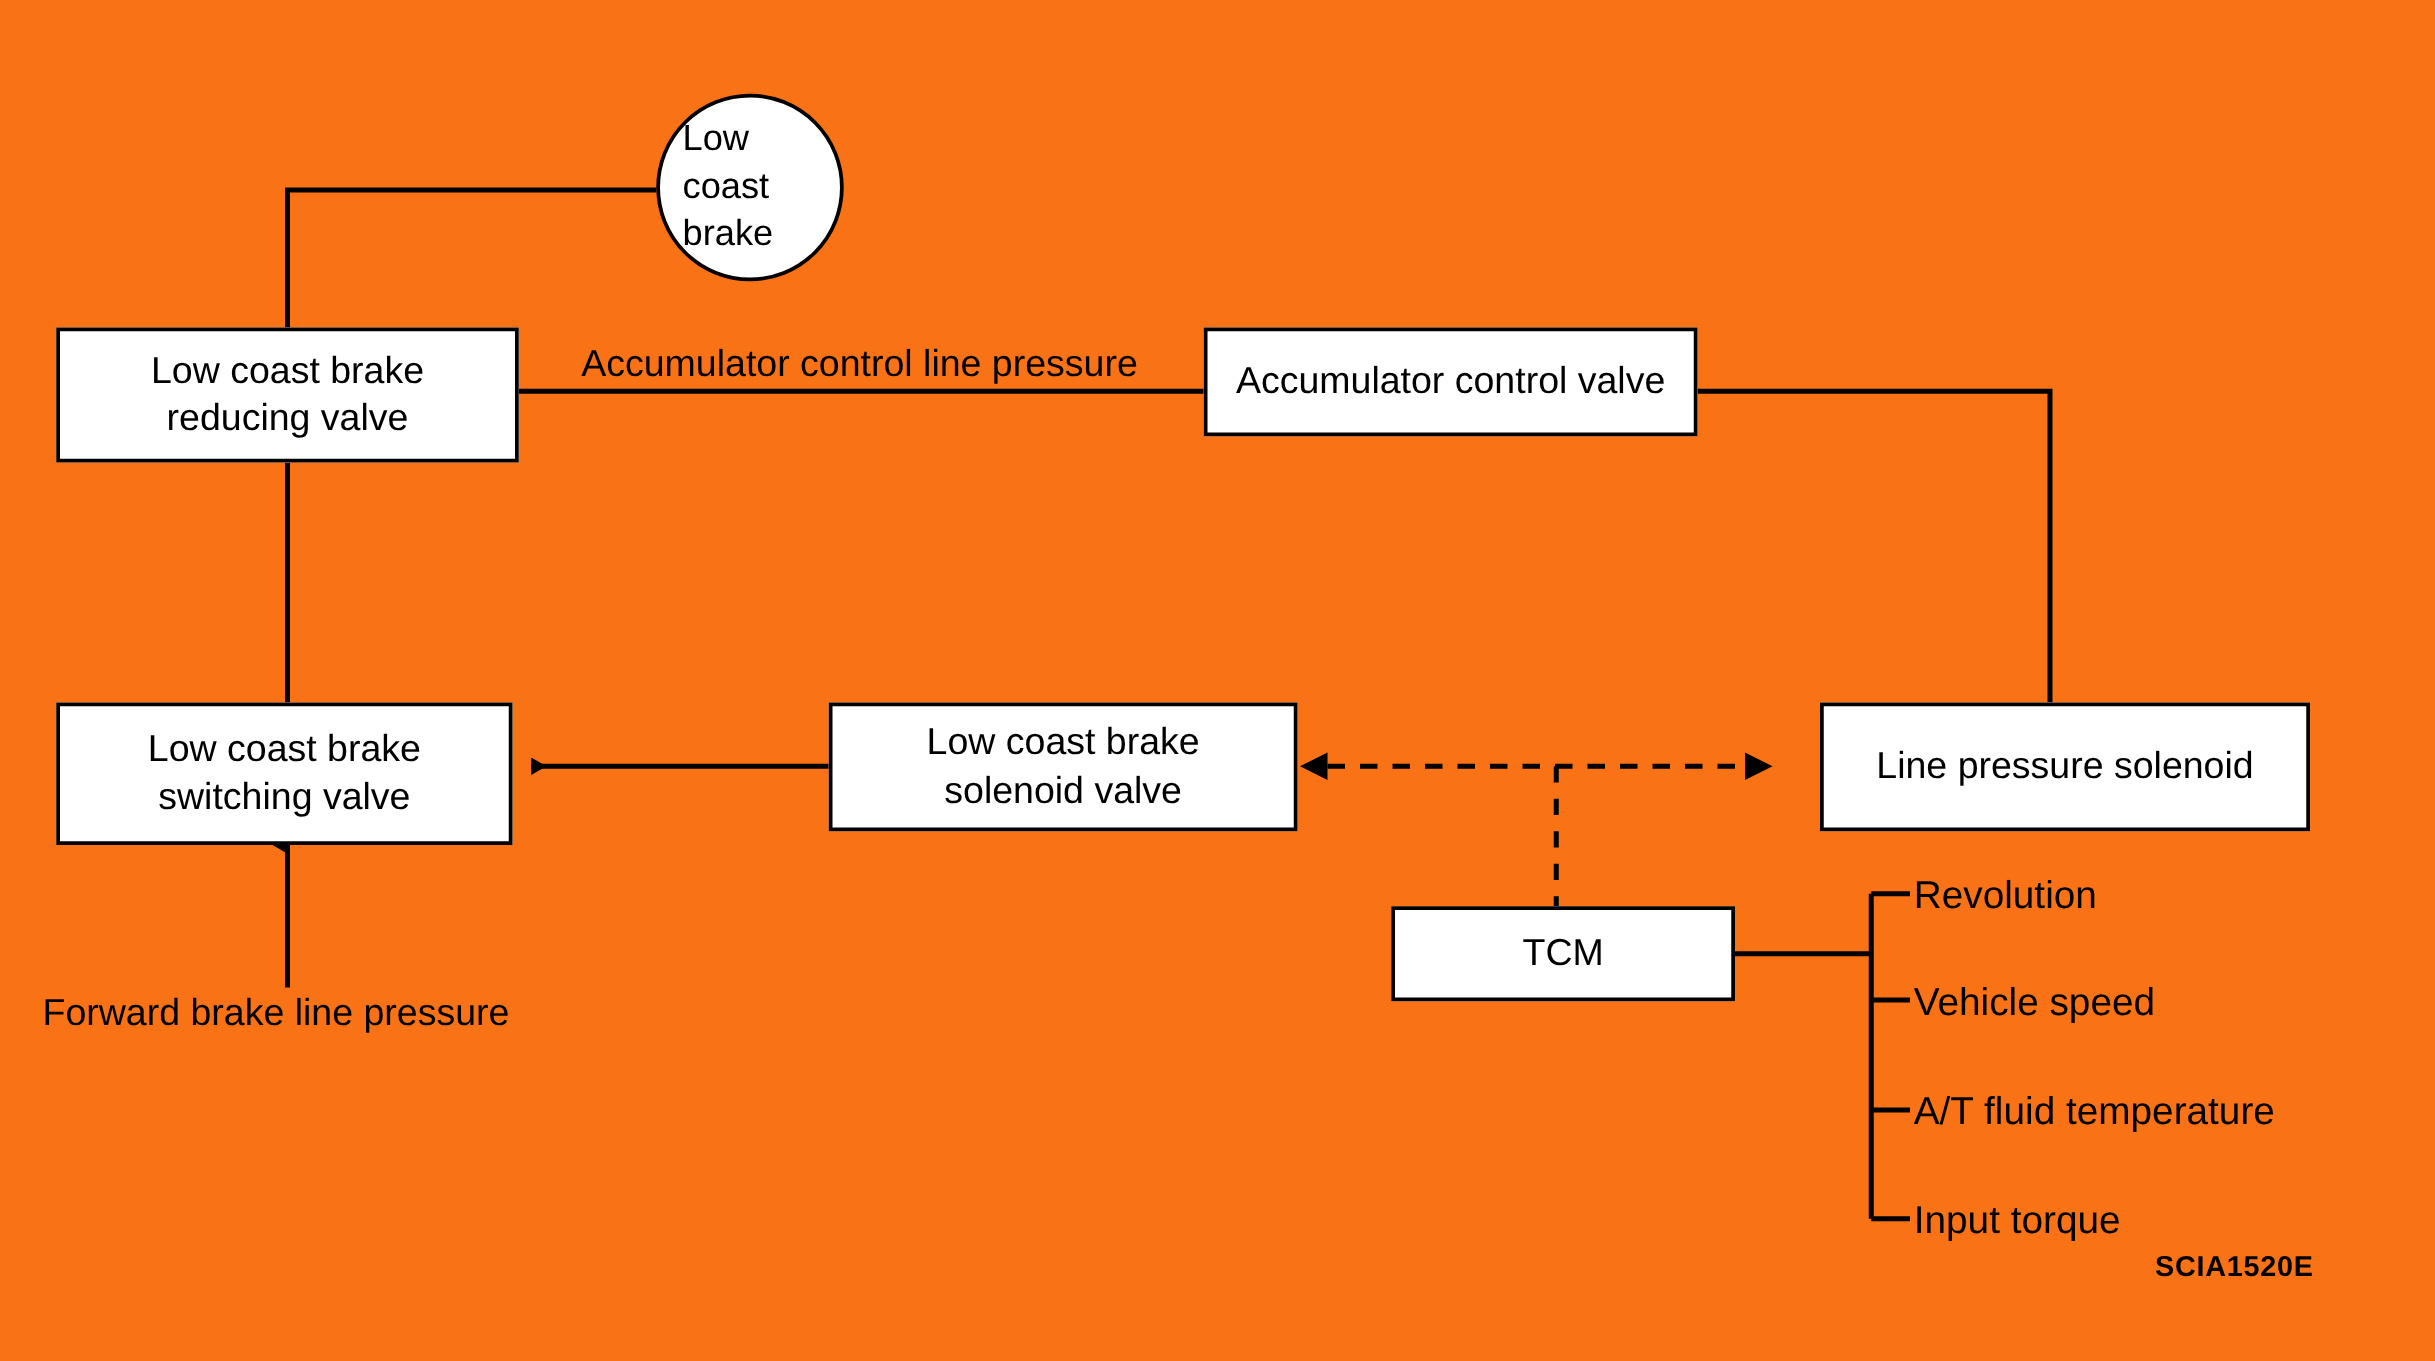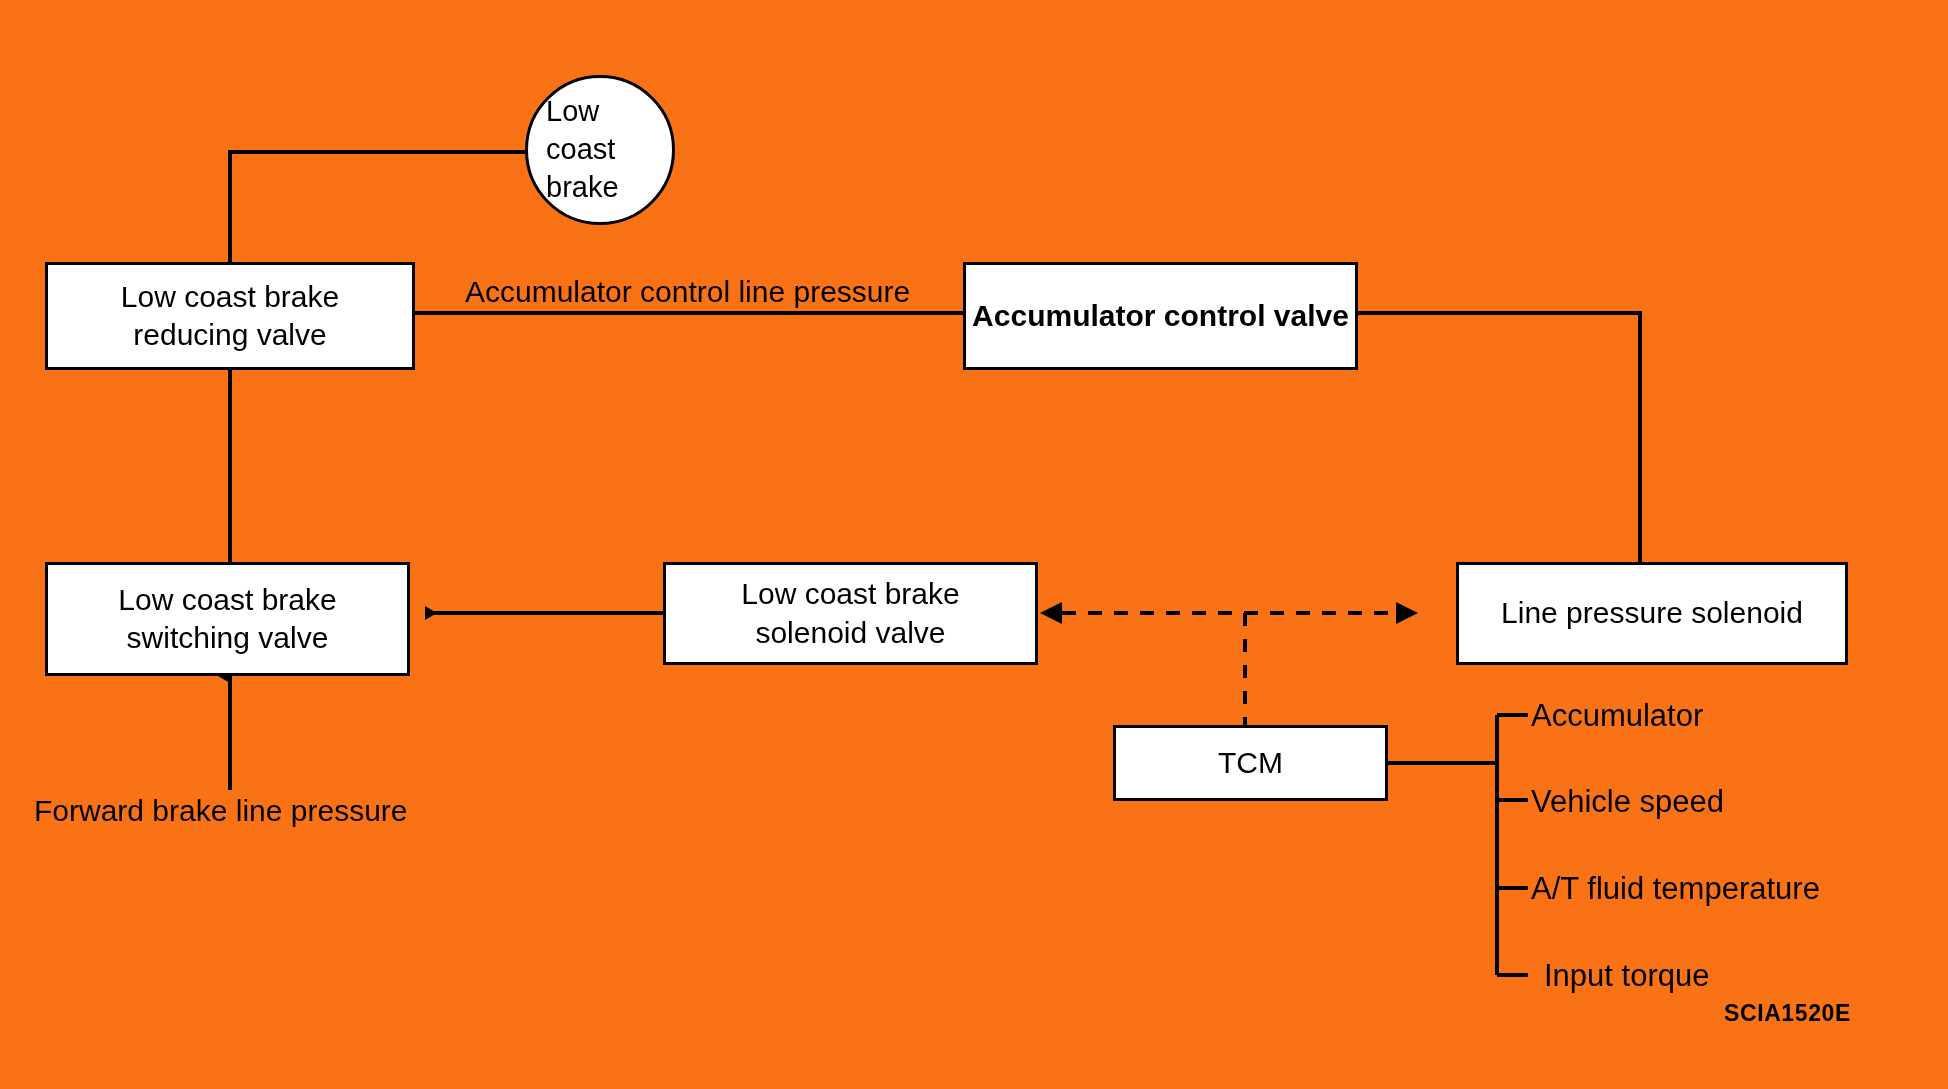--- a/index.html
+++ b/index.html
@@ -130,21 +130,21 @@
     </span>
   </div>
 
   <div class="node-box" style="left:45px; top:262px; width:370px; height:108px;">
     <span>
       <span>Low coast brake</span><br>
       <span>reducing valve</span>
     </span>
   </div>
 
-  <div class="node-box" style="left:963px; top:262px; width:395px; height:108px;font-weight:bold;">
+  <div class="node-box" style="left:963px; top:262px; width:395px; height:87px;">
     <span>Accumulator control valve</span>
   </div>
 
   <div class="node-box" style="left:45px; top:562px; width:365px; height:114px;">
     <span>
       <span>Low coast brake</span><br>
       <span>switching valve</span>
     </span>
   </div>
 
@@ -160,23 +160,23 @@
   </div>
 
   <div class="node-box" style="left:1113px; top:725px; width:275px; height:76px;">
     <span>TCM</span>
   </div>
 
   <div class="free-label" style="left:34px; top:793px;">Forward brake line pressure</div>
 
   <div class="free-label" style="left:465px; top:274px;">Accumulator control line pressure</div>
 
-  <div class="signal-label" style="left:1531px; top:697px;">Accumulator</div>
+  <div class="signal-label" style="left:1531px; top:697px;">Revolution</div>
 
   <div class="signal-label" style="left:1531px; top:783px;">Vehicle speed</div>
 
   <div class="signal-label" style="left:1531px; top:870px;">A/T fluid temperature</div>
 
-  <div class="signal-label" style="left:1531px; top:957px;margin-left:13px;">Input torque</div>
+  <div class="signal-label" style="left:1531px; top:957px;">Input torque</div>
 
   <div class="ref-code" style="left:1724px; top:1000px;font-weight:bold;">SCIA1520E</div>
 
 </div>
 
 </body></html>

